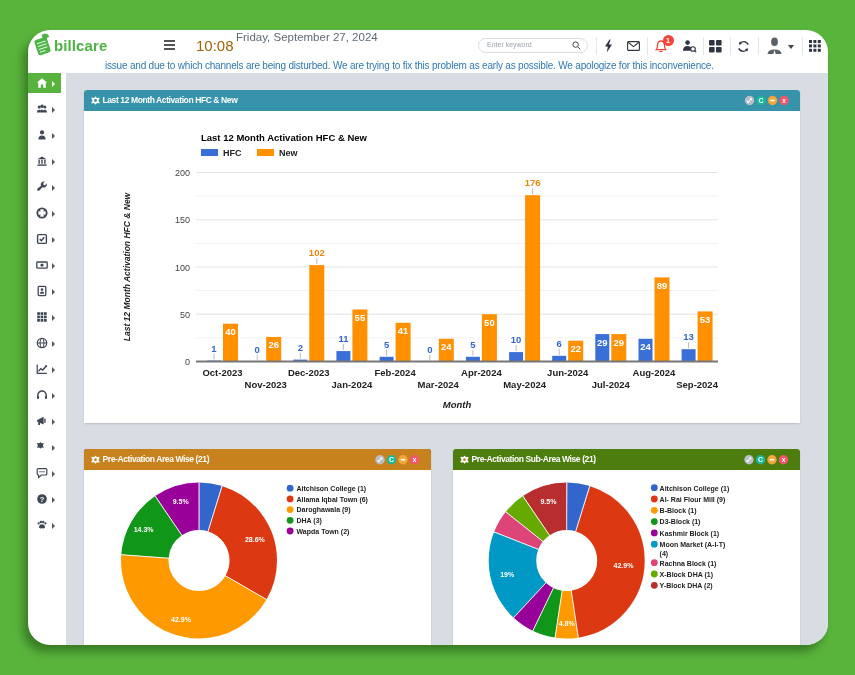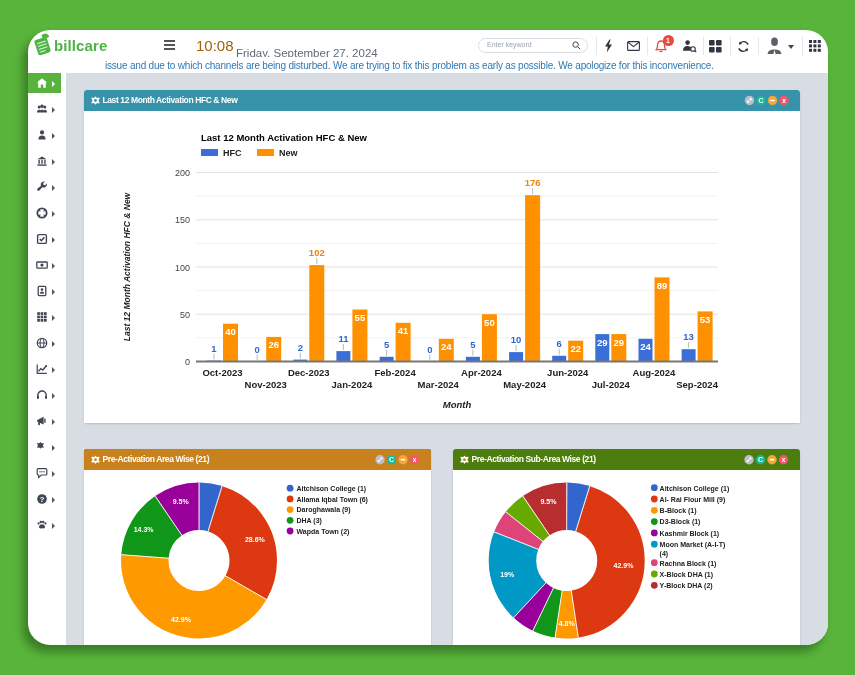--- a/index.html
+++ b/index.html
@@ -9,21 +9,21 @@
         <path d="M13 2 Q19 0 20 6 Q15 8 13 5 Z" fill="#4eb446"></path>
       </g>
     </svg>
     <div style="position:absolute;left:26px;font-size:15px;font-weight:bold;color:#4db344;letter-spacing:0.1px;top:6.5px">bill<span style="">care</span></div>
     <div style="position:absolute;left:136px;top:10px;width:11px;height:11px">
       <div style="position:absolute;left:0;top:0px;width:11px;height:1.6px;background:#555"></div>
       <div style="position:absolute;left:0;top:4px;width:11px;height:1.6px;background:#555"></div>
       <div style="position:absolute;left:0;top:8px;width:11px;height:1.6px;background:#555"></div>
     </div>
     <div style="position:absolute;left:168px;top:7px;font-size:15px;color:#a16207">10:08</div>
-    <div style="position:absolute;left:208px;top:17px;font-size:11.5px;color:#5f6a75;white-space:nowrap">Friday, September 27, 2024</div>
+    <div style="position:absolute;left:208px;top:1px;font-size:11.5px;color:#5f6a75;white-space:nowrap">Friday, September 27, 2024</div>
     <div style="position:absolute;left:450px;top:7.5px;width:110px;height:15px;border:1px solid #d9dde3;border-radius:8px"></div>
     <div style="position:absolute;left:459px;top:11px;font-size:7px;color:#9aa3ad">Enter keyword</div>
     <svg style="position:absolute;left:544px;top:10.5px" width="9" height="9" viewBox="0 0 9 9">
       <circle cx="3.6" cy="3.6" r="2.7" fill="none" stroke="#444" stroke-width="1"></circle>
       <line x1="5.7" y1="5.7" x2="8.2" y2="8.2" stroke="#444" stroke-width="1"></line>
     </svg>
     <div style="position:absolute;left:568px;top:7px;width:1px;height:18px;background:#e3e6ea"></div>
     <div style="position:absolute;left:619px;top:7px;width:1px;height:18px;background:#e3e6ea"></div>
     <div style="position:absolute;left:675px;top:7px;width:1px;height:18px;background:#e3e6ea"></div>
     <div style="position:absolute;left:702px;top:7px;width:1px;height:18px;background:#e3e6ea"></div>

